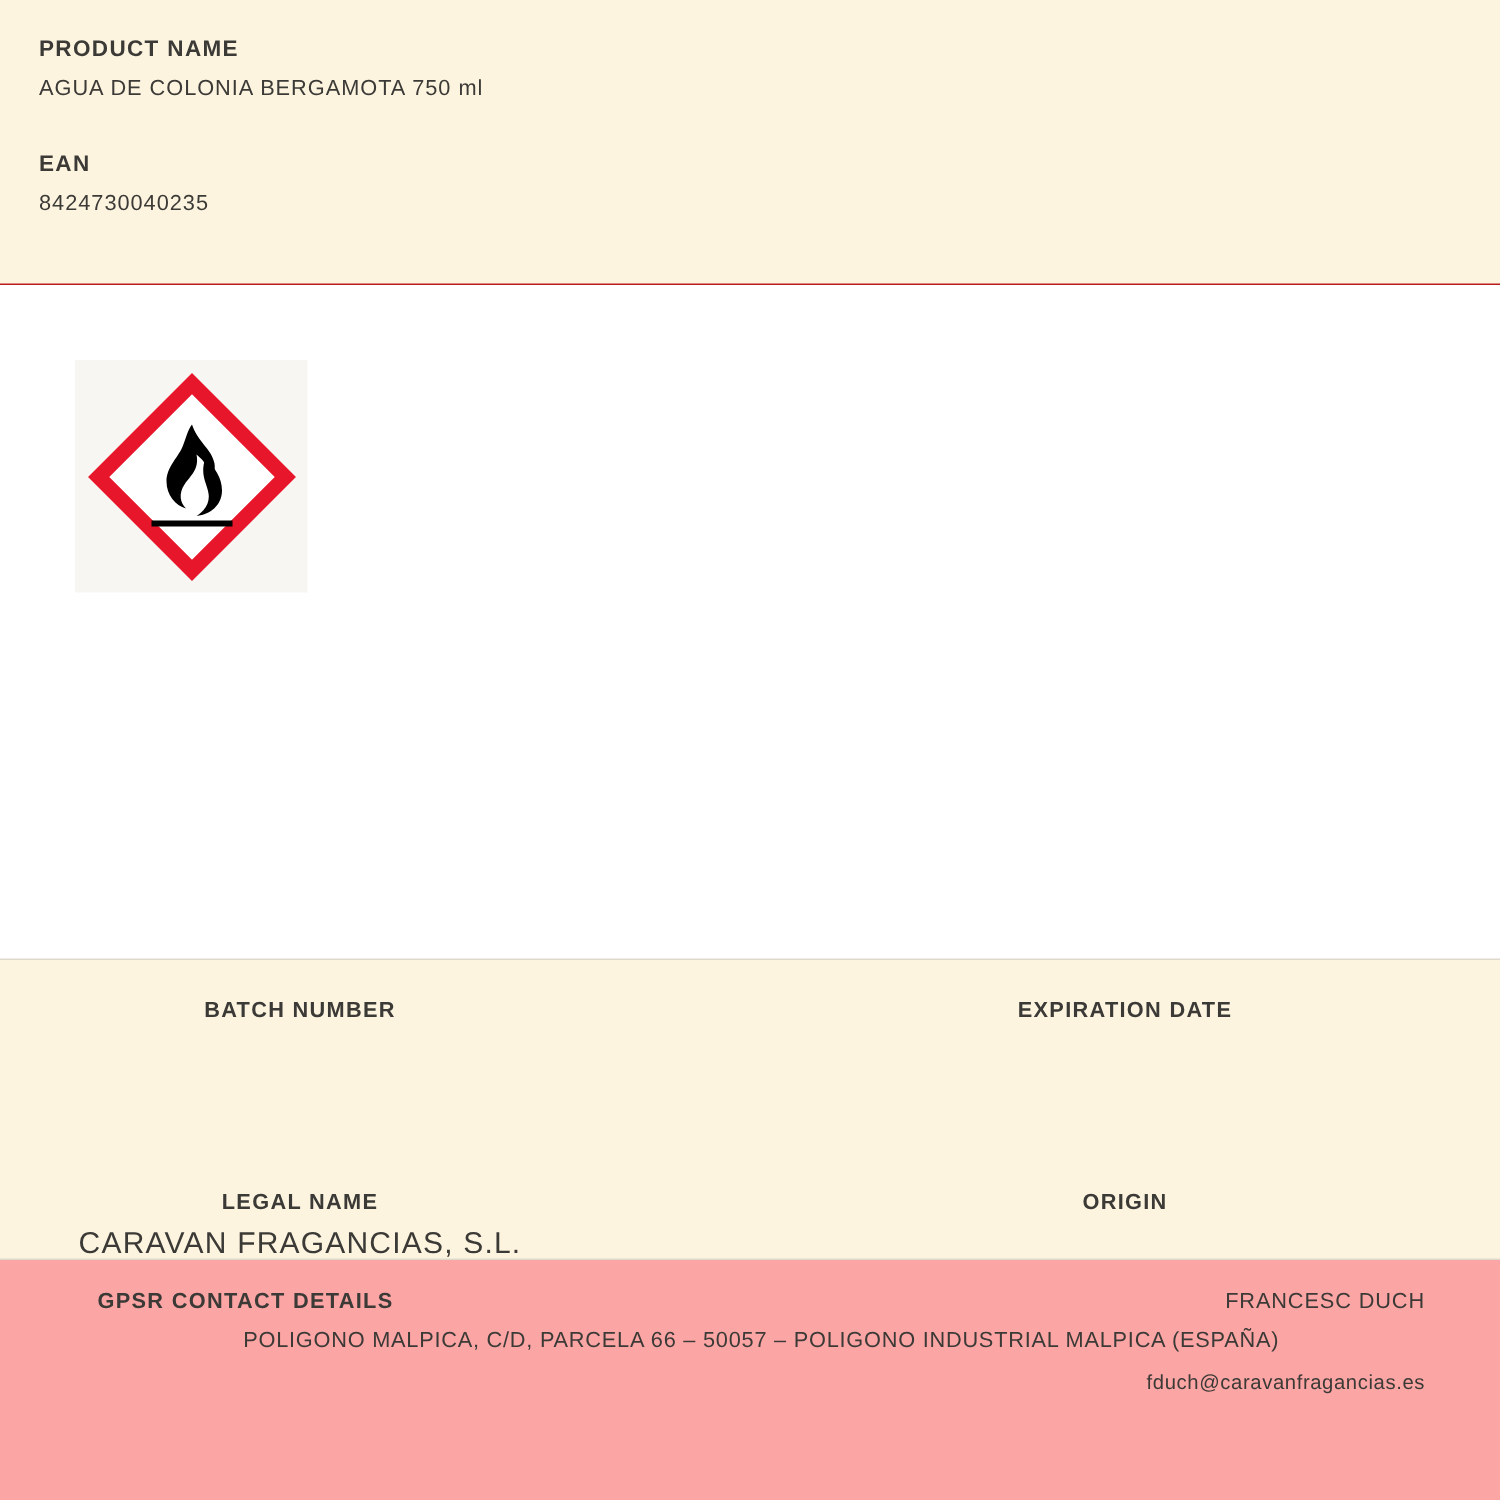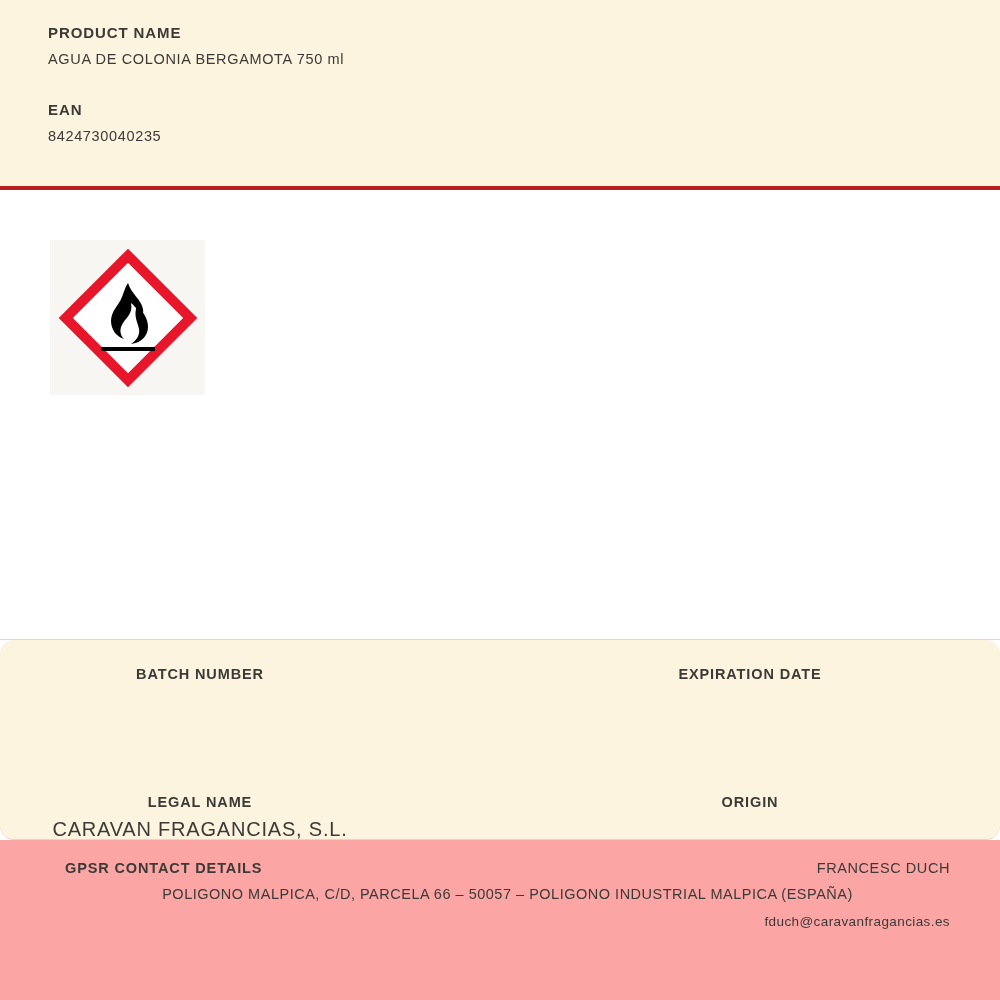--- a/index.html
+++ b/index.html
@@ -19,22 +19,22 @@
     width: 1000px;
     height: 1000px;
     position: relative;
     display: flex;
     flex-direction: column;
   }
 
   
   .header-section {
     background: #fdf4e0;
-    padding: 24px 50px 22px 48px;
-    border-bottom: 4px solid #b91c1c;
+    padding: 24px 50px 22px 26px;
+    border-bottom: 1px solid #b91c1c;
     box-sizing: border-box;
     height: 190px;
   }
   .field-label {
     font-size: 15px;
     font-weight: bold;
     letter-spacing: 0.06em;
     color: #3b3a36;
     margin: 0 0 10px 0;
     text-transform: uppercase;
@@ -72,21 +72,20 @@
     transform: translate(-50%, -50%);
   }
 
   
   .details-section {
     background: #fdf4e0;
     border-bottom: 1px solid #ded9cc;
     padding: 26px 0 26px 0;
     box-sizing: border-box;
     height: 200px;
-    border-radius: 14px;
   }
   .detail-row {
     display: flex;
     width: 100%;
   }
   .detail-col {
     width: 50%;
     text-align: center;
     box-sizing: border-box;
   }

